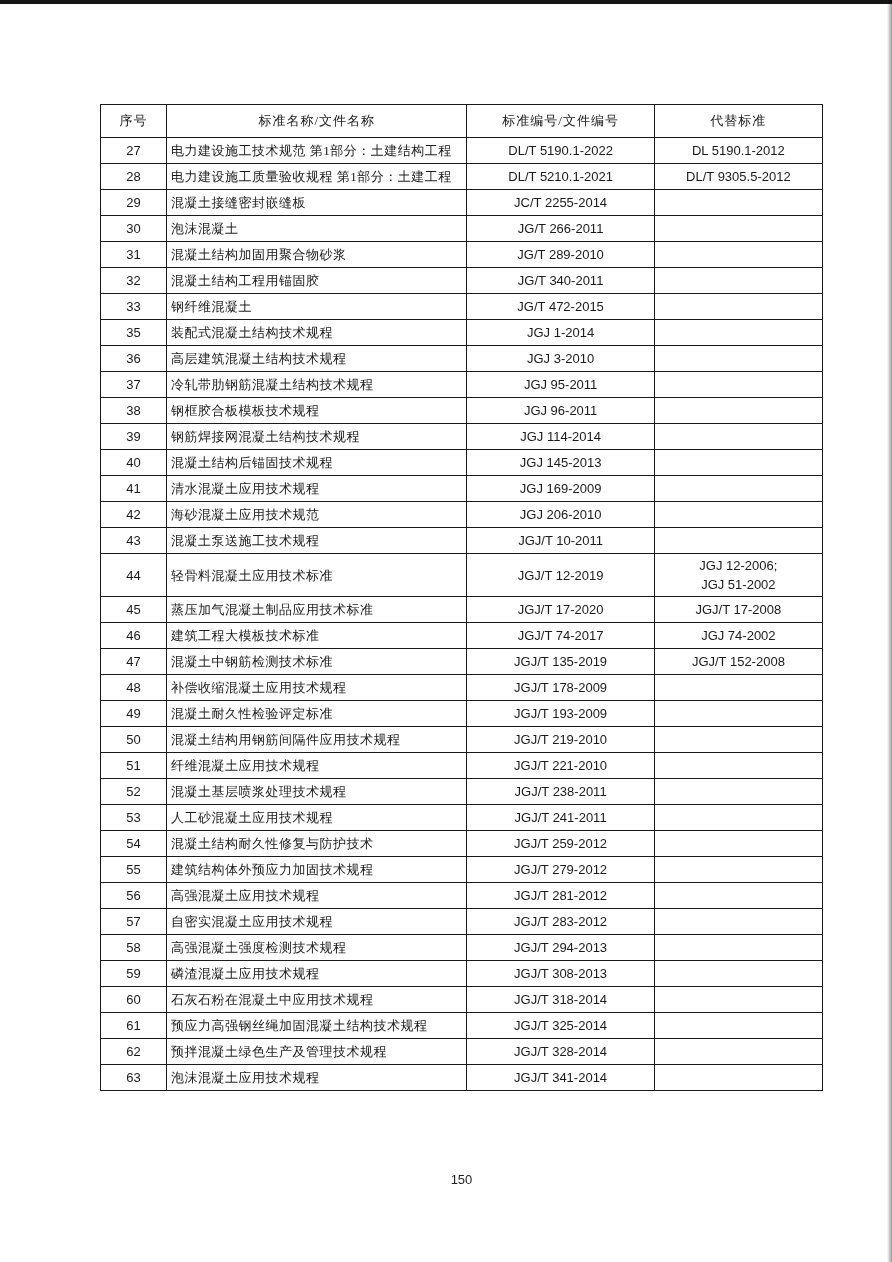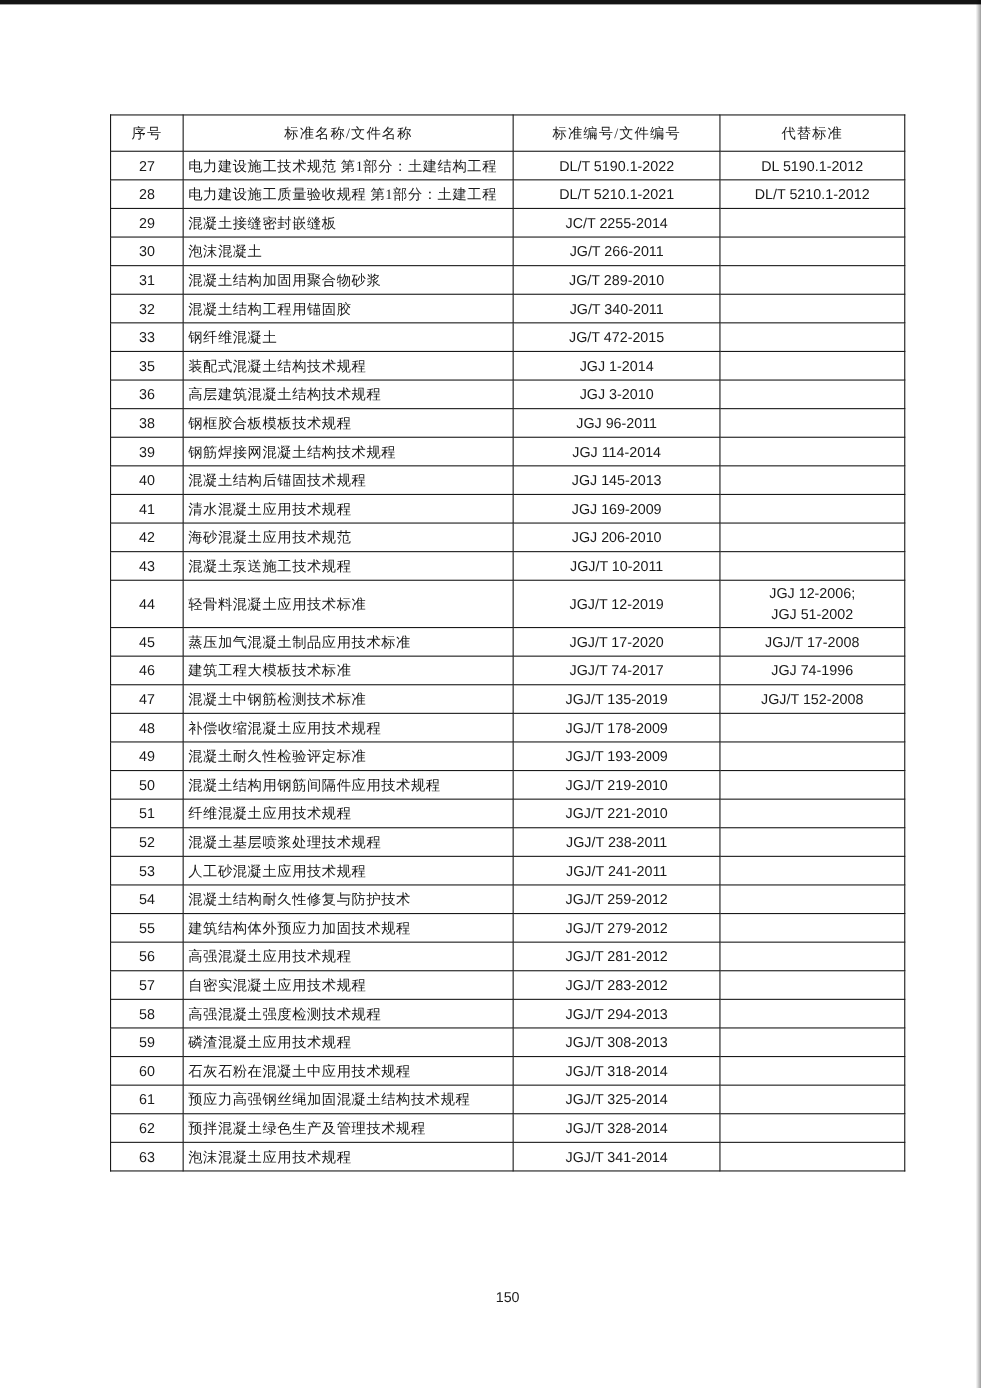--- a/index.html
+++ b/index.html
@@ -95,21 +95,21 @@
         <tr>
     <td class="cell-no">27</td>
     <td class="cell-name">电力建设施工技术规范 第1部分：土建结构工程</td>
     <td class="cell-code">DL/T 5190.1-2022</td>
     <td class="cell-replaces">DL 5190.1-2012</td>
   </tr>
         <tr>
     <td class="cell-no">28</td>
     <td class="cell-name">电力建设施工质量验收规程 第1部分：土建工程</td>
     <td class="cell-code">DL/T 5210.1-2021</td>
-    <td class="cell-replaces">DL/T 5210.1-2012</td>
+    <td class="cell-replaces">DL/T 9305.5-2012</td>
   </tr>
         <tr>
     <td class="cell-no">29</td>
     <td class="cell-name">混凝土接缝密封嵌缝板</td>
     <td class="cell-code">JC/T 2255-2014</td>
     <td class="cell-replaces"></td>
   </tr>
         <tr>
     <td class="cell-no">30</td>
     <td class="cell-name">泡沫混凝土</td>
@@ -137,20 +137,26 @@
         <tr>
     <td class="cell-no">35</td>
     <td class="cell-name">装配式混凝土结构技术规程</td>
     <td class="cell-code">JGJ 1-2014</td>
     <td class="cell-replaces"></td>
   </tr>
         <tr>
     <td class="cell-no">36</td>
     <td class="cell-name">高层建筑混凝土结构技术规程</td>
     <td class="cell-code">JGJ 3-2010</td>
+    <td class="cell-replaces"></td>
+  </tr>
+        <tr>
+    <td class="cell-no">37</td>
+    <td class="cell-name">冷轧带肋钢筋混凝土结构技术规程</td>
+    <td class="cell-code">JGJ 95-2011</td>
     <td class="cell-replaces"></td>
   </tr>
         <tr>
     <td class="cell-no">38</td>
     <td class="cell-name">钢框胶合板模板技术规程</td>
     <td class="cell-code">JGJ 96-2011</td>
     <td class="cell-replaces"></td>
   </tr>
         <tr>
     <td class="cell-no">39</td>
@@ -192,21 +198,21 @@
         <tr>
     <td class="cell-no">45</td>
     <td class="cell-name">蒸压加气混凝土制品应用技术标准</td>
     <td class="cell-code">JGJ/T 17-2020</td>
     <td class="cell-replaces">JGJ/T 17-2008</td>
   </tr>
         <tr>
     <td class="cell-no">46</td>
     <td class="cell-name">建筑工程大模板技术标准</td>
     <td class="cell-code">JGJ/T 74-2017</td>
-    <td class="cell-replaces">JGJ 74-1996</td>
+    <td class="cell-replaces">JGJ 74-2002</td>
   </tr>
         <tr>
     <td class="cell-no">47</td>
     <td class="cell-name">混凝土中钢筋检测技术标准</td>
     <td class="cell-code">JGJ/T 135-2019</td>
     <td class="cell-replaces">JGJ/T 152-2008</td>
   </tr>
         <tr>
     <td class="cell-no">48</td>
     <td class="cell-name">补偿收缩混凝土应用技术规程</td>

